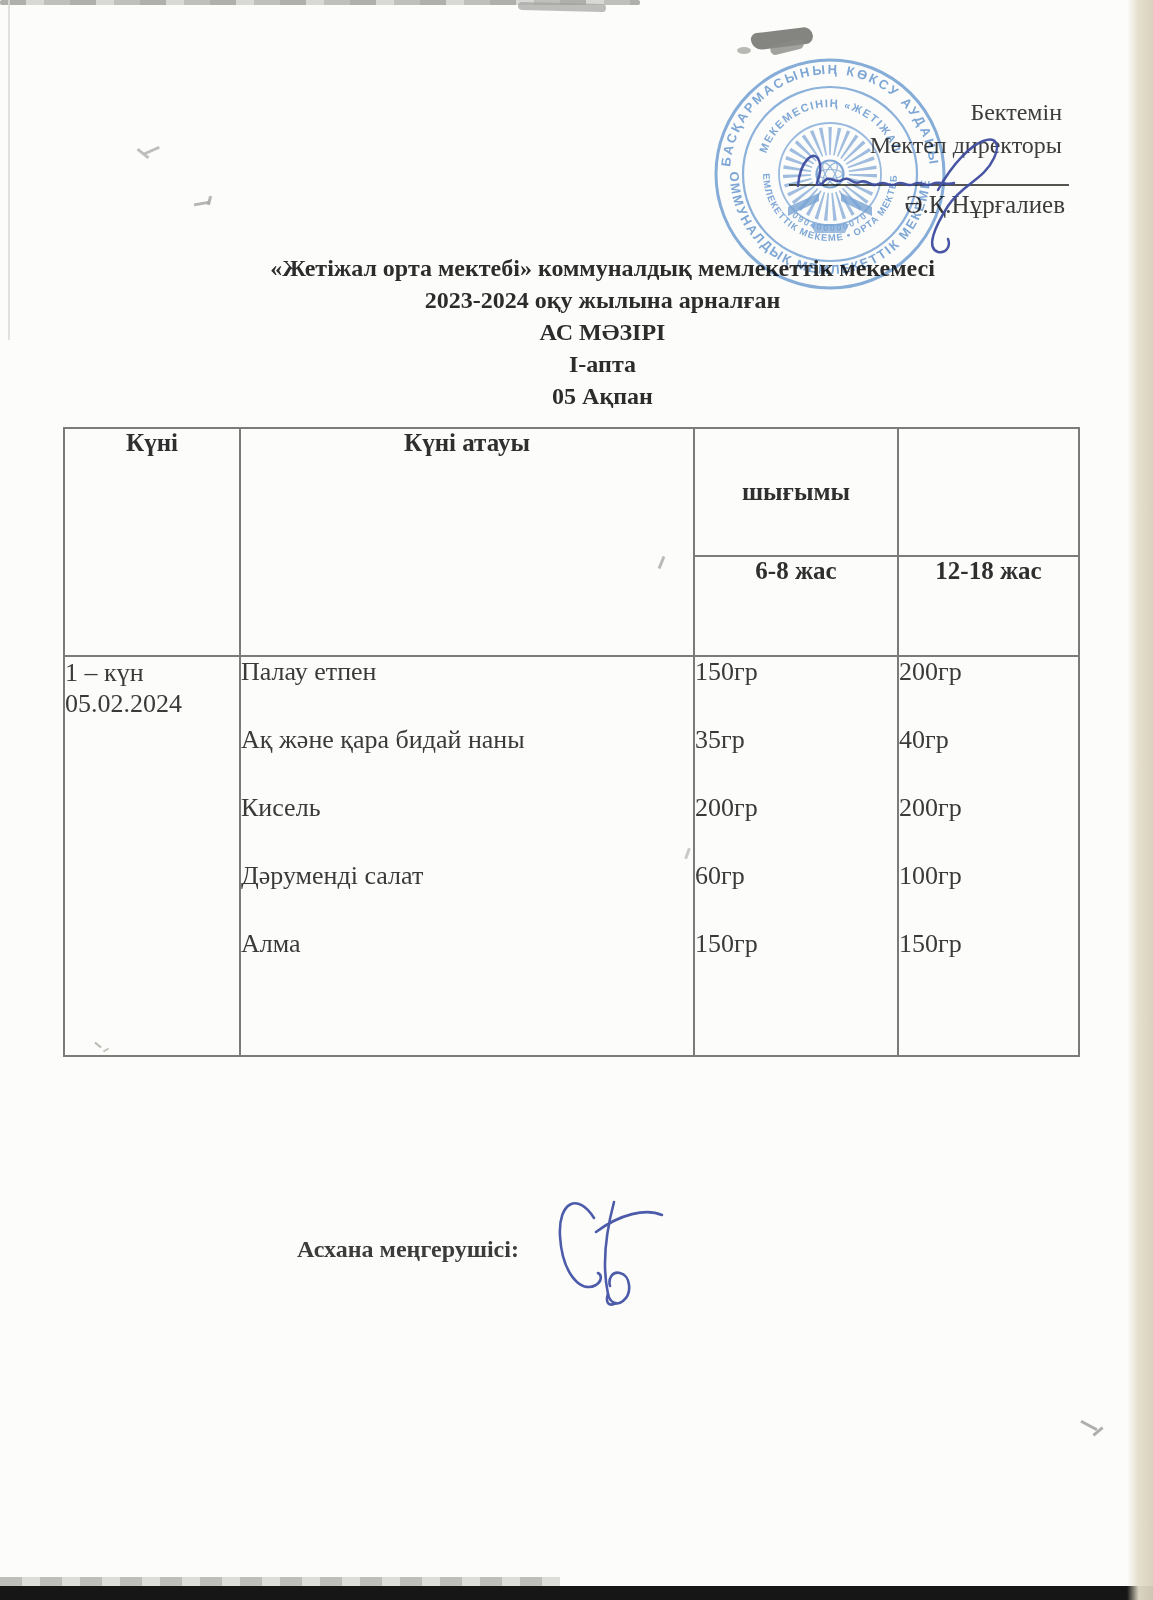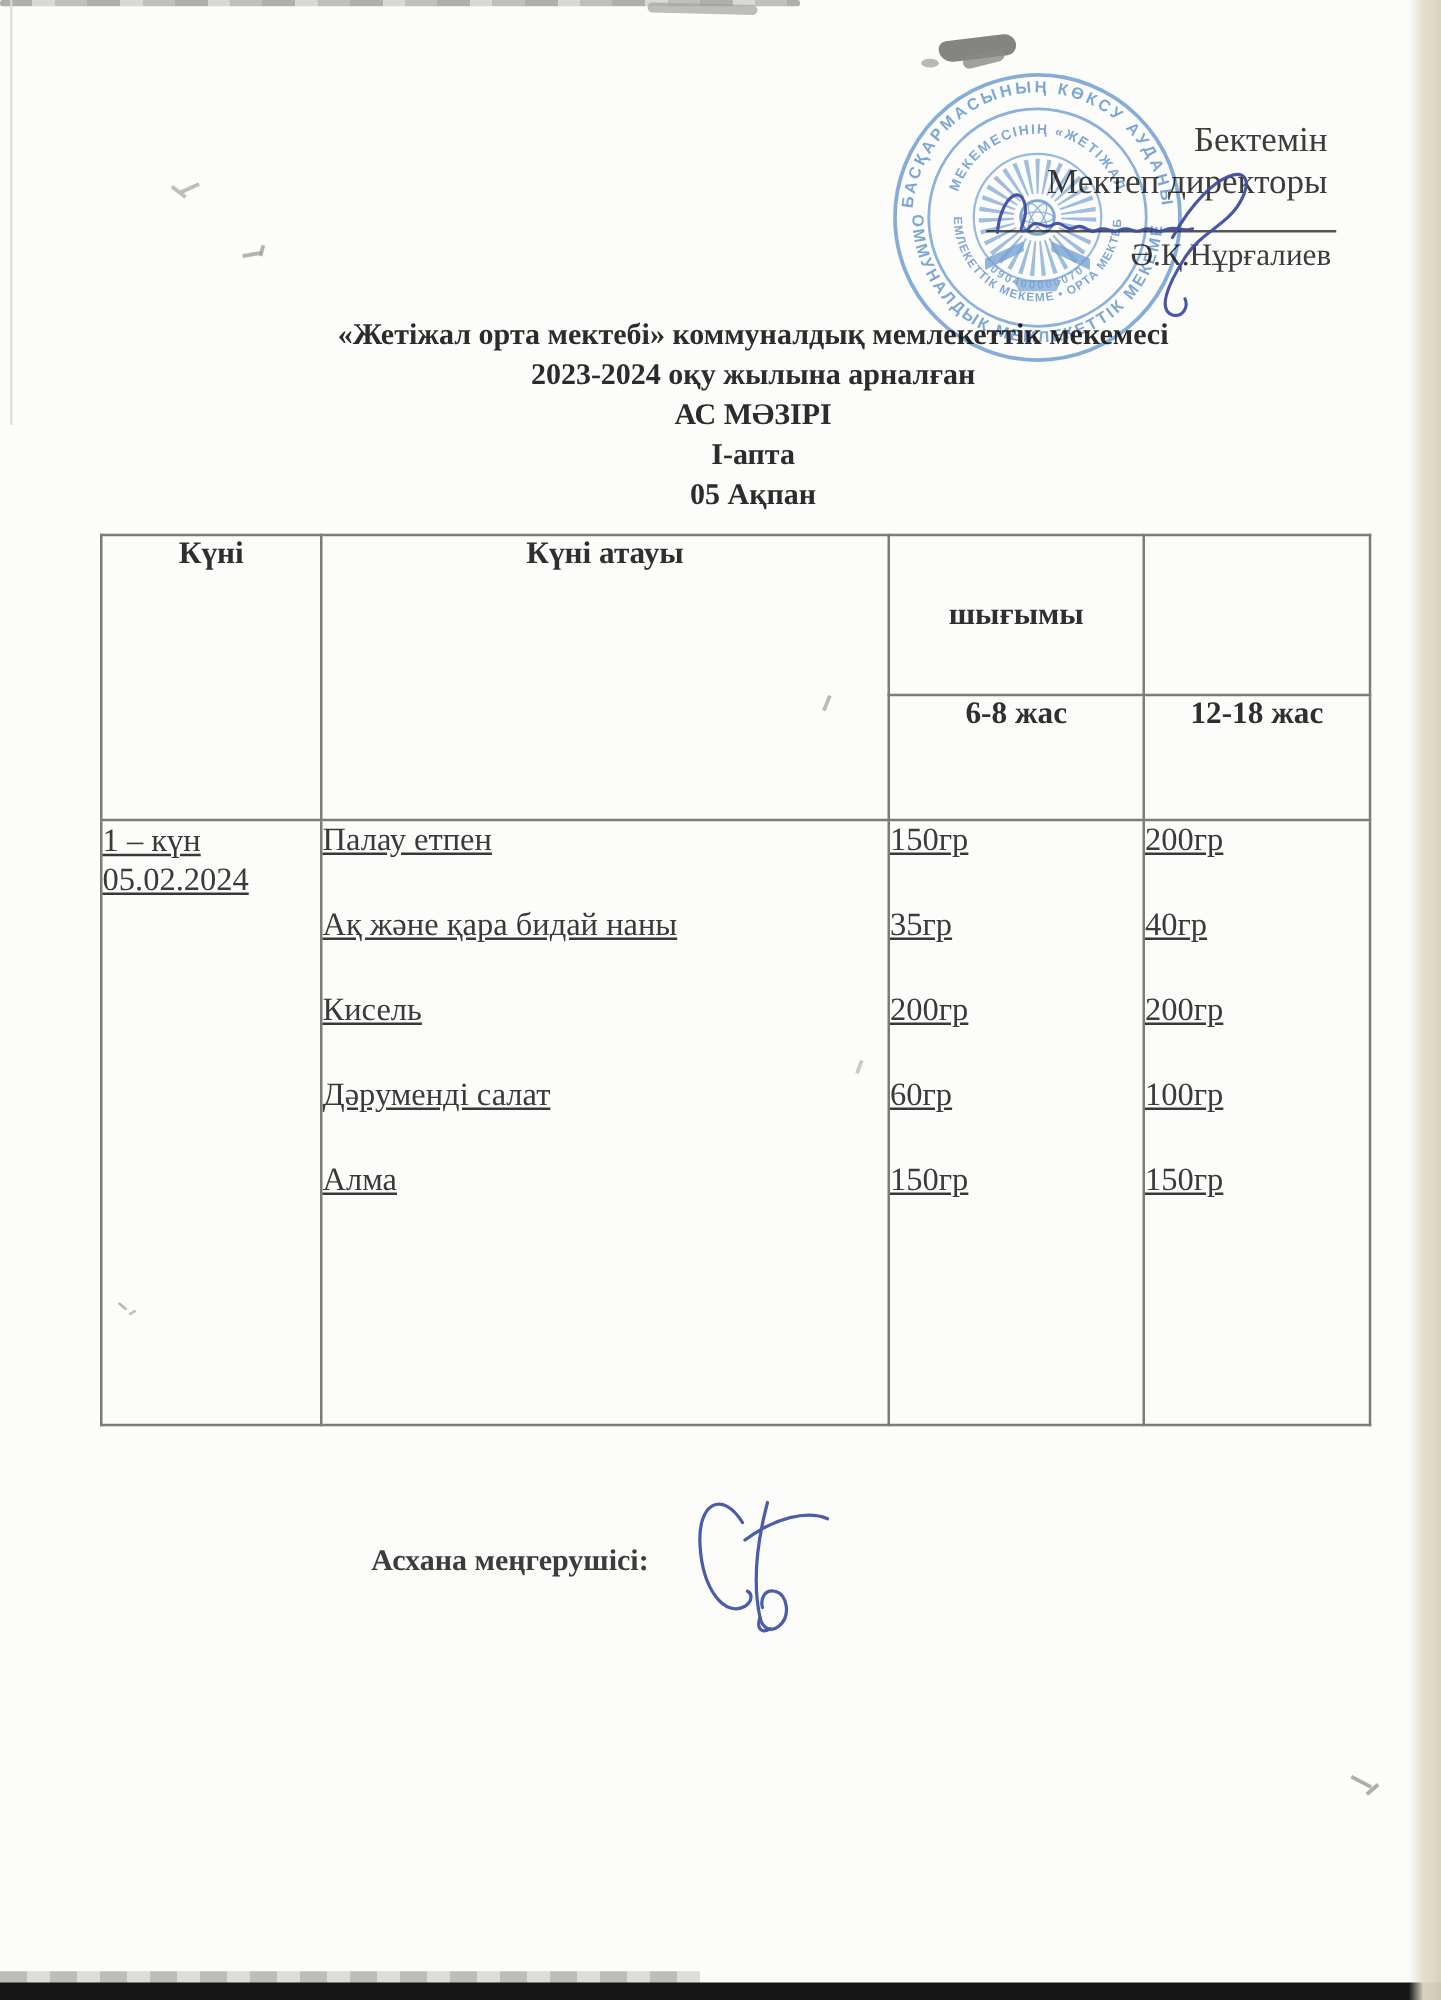--- a/index.html
+++ b/index.html
@@ -4,40 +4,40 @@
 <style>
   html,body{margin:0;padding:0;background:#e8e8e6;}
   .page{
     position:relative;width:1153px;height:1600px;overflow:hidden;
     background:#fcfcfa;
     font-family:"Liberation Serif","DejaVu Serif",serif;
     color:#383838;
   }
   
   .approval{position:absolute;top:96px;right:91px;text-align:right;
-    font-size:28px;line-height:33px;color:#3c3c3c;}
+    font-size:24px;line-height:33px;color:#3c3c3c;}
   .sig-line{position:absolute;left:789px;top:184px;width:280px;
     border-bottom:2px solid #55554f;}
   .approval-name{position:absolute;top:191px;right:88px;font-size:25px;color:#3c3c3c;}
   .director-sign{position:absolute;left:770px;top:122px;z-index:6;pointer-events:none;}
   
   .stamp{position:absolute;left:710px;top:54px;z-index:4;mix-blend-mode:multiply;opacity:.93;}
   .stamp text{font-family:"Liberation Sans","DejaVu Sans",sans-serif;font-weight:bold;}
   
   .title-block{position:absolute;left:35px;top:252px;width:1135px;text-align:center;
     font-weight:bold;font-size:24px;line-height:32px;color:#2c2c2c;z-index:2;}
   
-  table.menu{position:absolute;left:80px;top:427px;border-collapse:collapse;
+  table.menu{position:absolute;left:63px;top:427px;border-collapse:collapse;
     table-layout:fixed;z-index:2;}
   table.menu td{border:2px solid #7b7b77;padding:0;}
   td.hdr{font-weight:bold;font-size:25px;color:#2f2f2f;text-align:center;}
   td.hdr-span{vertical-align:top;padding-top:40px;}
   td.hdr-out{vertical-align:middle;}
   td.hdr-age{vertical-align:top;padding-top:12px;}
-  tr.h1{height:128px;} tr.h2{height:100px;} tr.tbody{height:484px;text-decoration:underline;}
+  tr.h1{height:128px;} tr.h2{height:100px;} tr.tbody{height:400px;}
   td.cell{vertical-align:top;font-size:26px;color:#3a3a3a;text-align:left;}
   td.cell-date{padding:44px 6px 0 12px;}
   td.cell-date div{line-height:31px;}
   td.cell-dishes{padding:6px 6px 0 14px;}
   td.cell-qty{padding:6px 4px 0 13px;}
   .mrow{height:68px;line-height:30px;white-space:nowrap;}
   
   .footer-label{position:absolute;left:297px;top:1236px;font-size:24px;color:#3c3c3c;font-weight:bold;}
   .footer-name{position:absolute;left:676px;top:1236px;font-size:24px;color:#3c3c3c;}
   .manager-sign{position:absolute;left:536px;top:1182px;pointer-events:none;}

